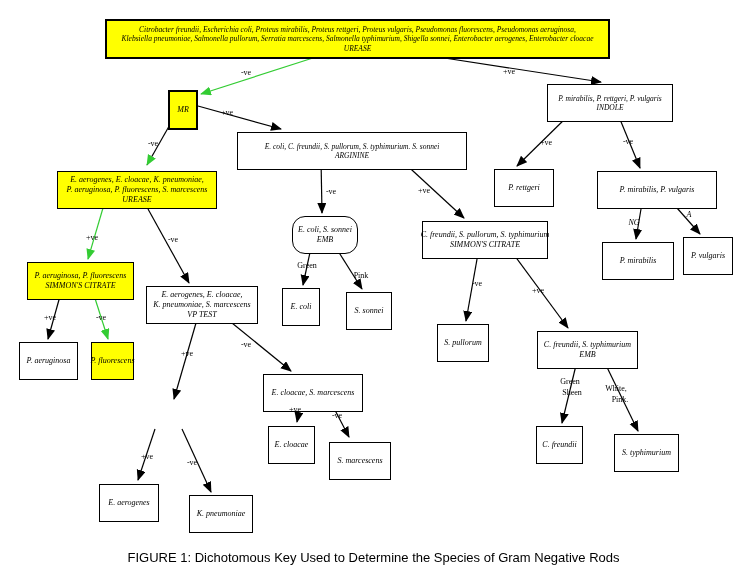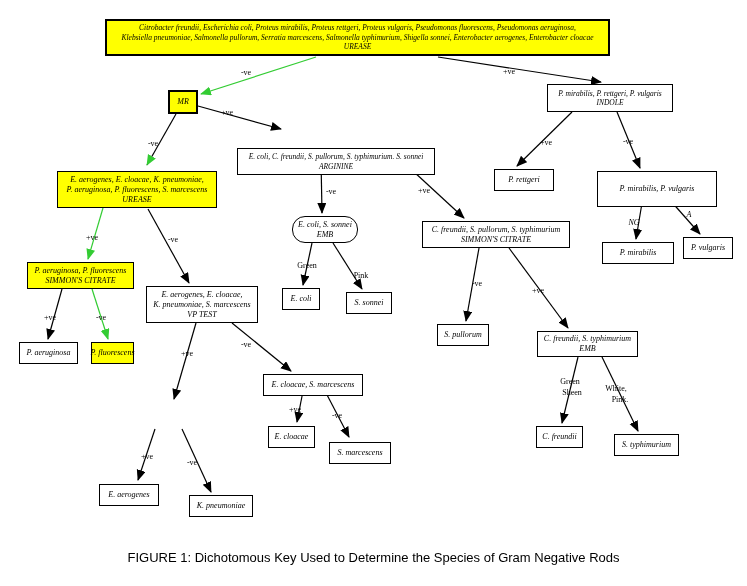--- a/index.html
+++ b/index.html
@@ -5,21 +5,21 @@
   html,body { margin:0; padding:0; background:#ffffff; }
   #canvas {
     position:relative; width:747px; height:586px; background:#ffffff;
     font-family:"Liberation Serif", serif; overflow:hidden;
   }
   svg.wires { position:absolute; left:0; top:0; width:747px; height:586px; }
   .node {
     position:absolute; box-sizing:border-box; border:1px solid #000; background:#fff;
     display:flex; flex-direction:column; align-items:center; justify-content:center;
     text-align:center; font-style:italic; font-size:8px; line-height:1.25;
-    padding:10px 2px; z-index:2;
+    padding:18px 2px; z-index:2;
   }
   .node.yellow { background:#ffff00; }
   .node.thick { border-width:2px; }
   .node-line { white-space:nowrap; }
   .edge-label {
     position:absolute; transform:translate(-50%,-50%); font-size:8px;
     font-family:"Liberation Serif", serif; color:#000; white-space:nowrap;
     z-index:3; background:transparent;
   }
   .edge-label.italic { font-style:italic; }
@@ -102,21 +102,21 @@
       <div class="node-line">Klebsiella pneumoniae, Salmonella pullorum, Serratia marcescens, Salmonella typhimurium, Shigella sonnei, Enterobacter aerogenes, Enterobacter cloacae</div>
       <div class="node-line">UREASE</div>
     </div>
     <div class="node yellow thick" style="left: 168px; top: 90px; width: 30px; height: 24px;">
       <div class="node-line">MR</div>
     </div>
     <div class="node" style="left: 547px; top: 84px; width: 126px; height: 28px; font-size: 7.5px;">
       <div class="node-line">P. mirabilis, P. rettgeri, P. vulgaris</div>
       <div class="node-line">INDOLE</div>
     </div>
-    <div class="node" style="left: 237px; top: 132px; width: 198px; height: 27px; font-size: 7.5px; margin-top: 16px;">
+    <div class="node" style="left: 237px; top: 132px; width: 230px; height: 27px; font-size: 7.5px;">
       <div class="node-line">E. coli, C. freundii, S. pullorum, S. typhimurium. S. sonnei</div>
       <div class="node-line">ARGININE</div>
     </div>
     <div class="node yellow" style="left: 57px; top: 171px; width: 160px; height: 37px;">
       <div class="node-line">E. aerogenes, E. cloacae, K. pneumoniae,</div>
       <div class="node-line">P. aeruginosa, P. fluorescens, S. marcescens</div>
       <div class="node-line">UREASE</div>
     </div>
     <div class="node" style="left: 494px; top: 169px; width: 60px; height: 20px;">
       <div class="node-line">P. rettgeri</div>
@@ -133,21 +133,21 @@
     <div class="node" style="left: 292px; top: 216px; width: 66px; height: 27px; border-radius: 13px;">
       <div class="node-line">E. coli, S. sonnei</div>
       <div class="node-line">EMB</div>
     </div>
     <div class="node" style="left: 282px; top: 288px; width: 38px; height: 18px;">
       <div class="node-line">E. coli</div>
     </div>
     <div class="node" style="left: 346px; top: 292px; width: 46px; height: 17px;">
       <div class="node-line">S. sonnei</div>
     </div>
-    <div class="node" style="left: 422px; top: 221px; width: 148px; height: 27px;">
+    <div class="node" style="left: 422px; top: 221px; width: 126px; height: 27px;">
       <div class="node-line">C. freundii, S. pullorum, S. typhimurium</div>
       <div class="node-line">SIMMON'S CITRATE</div>
     </div>
     <div class="node" style="left: 437px; top: 324px; width: 52px; height: 18px;">
       <div class="node-line">S. pullorum</div>
     </div>
     <div class="node" style="left: 537px; top: 331px; width: 101px; height: 26px;">
       <div class="node-line">C. freundii, S. typhimurium</div>
       <div class="node-line">EMB</div>
     </div>

